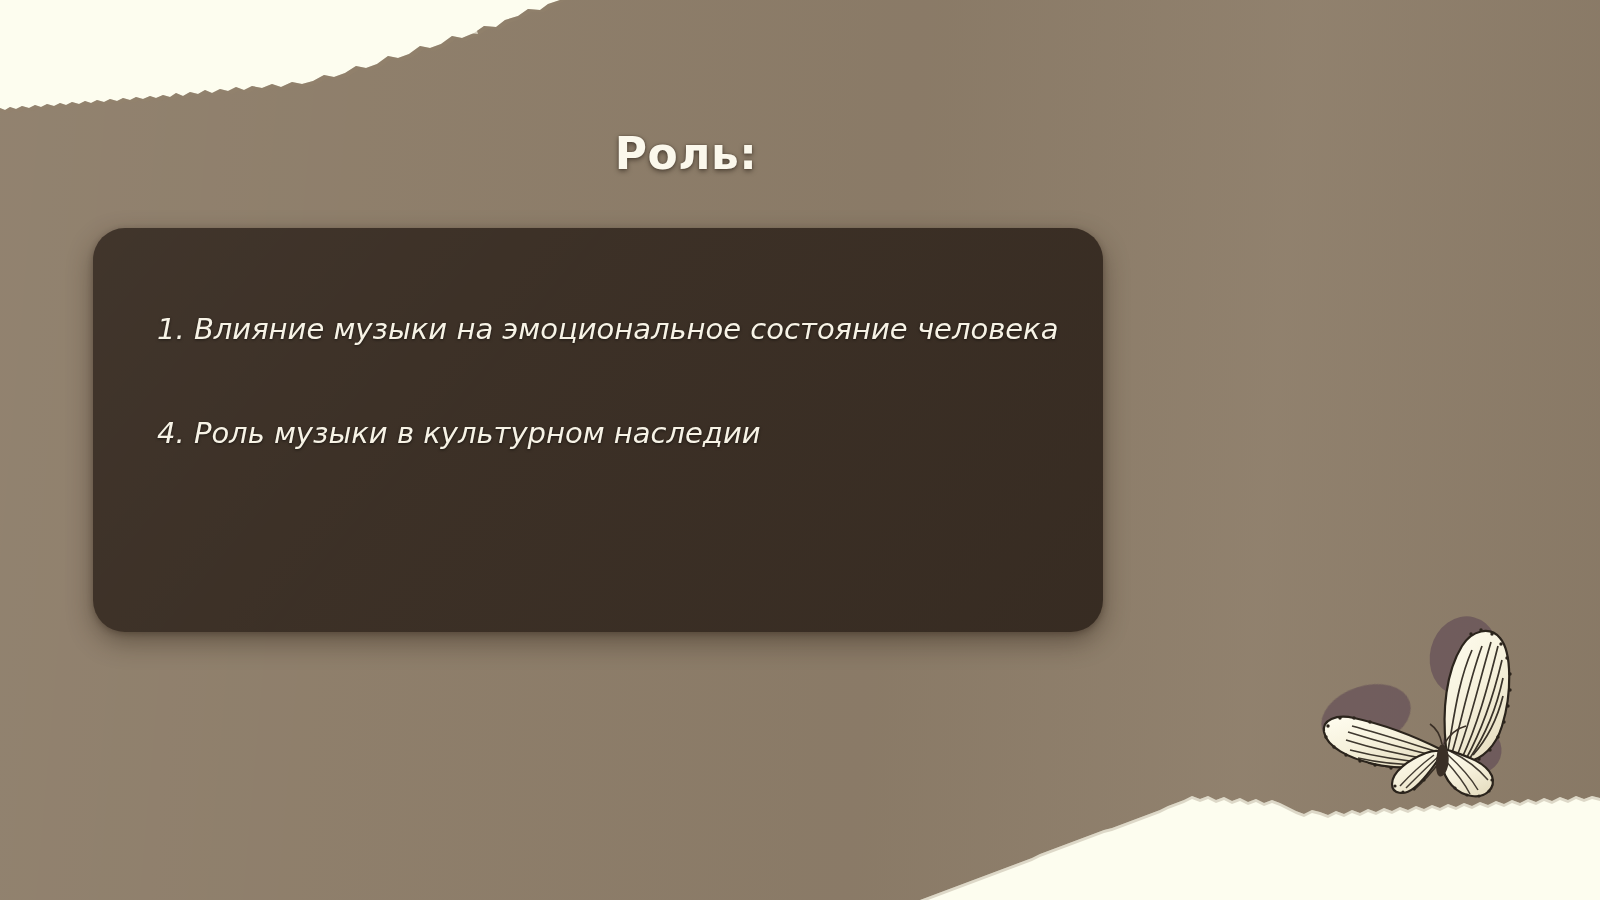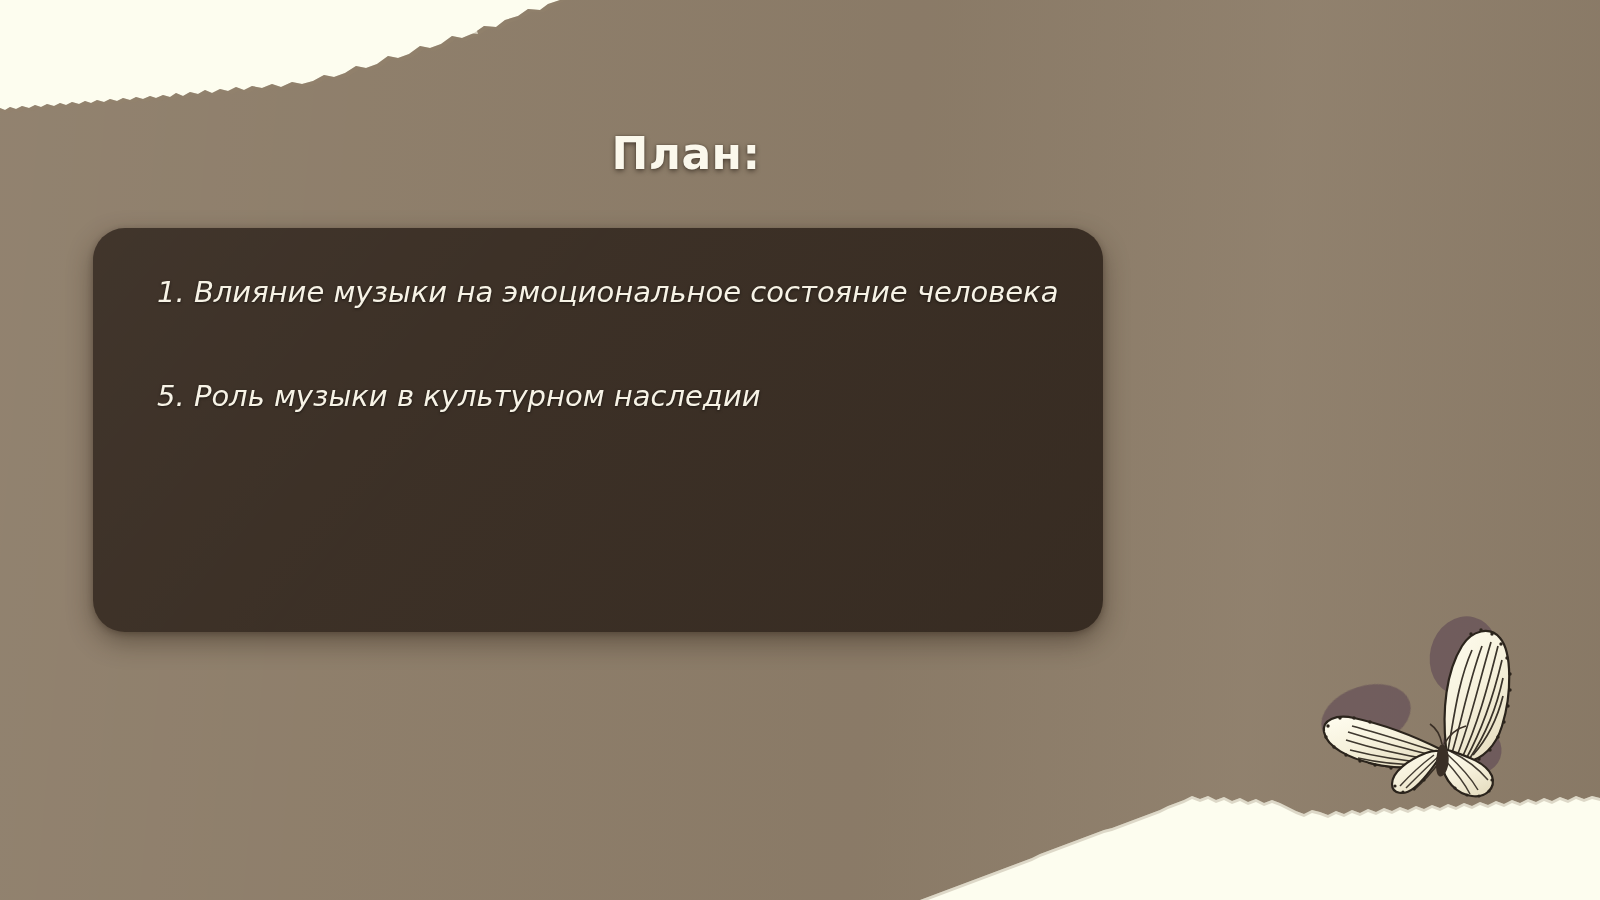--- a/index.html
+++ b/index.html
@@ -93,20 +93,21 @@
   .plan-item {
     font-family: "DejaVu Sans", sans-serif;
     font-style: italic;
     font-size: 29px;
     font-weight: 400;
     line-height: 1.25;
     color: #f7f3e6;
     white-space: nowrap;
     margin-bottom: 68px;
     text-shadow: 0 1px 3px rgba(0,0,0,0.55);
+    margin-top: 37px;
   }
   .plan-item:last-child { margin-bottom: 0; }
 
   
   .butterfly {
     position: absolute;
     left: 1296px;
     top: 598px;
     width: 232px;
     height: 212px;
@@ -194,26 +195,26 @@
         L1248,35 L1256,32 L1264,36 L1272,33 L1280,36 L1288,40 L1296,44
         L1304,47 L1312,43 L1320,45 L1328,48 L1336,44 L1344,47 L1352,43
         L1360,46 L1368,42 L1376,45 L1384,41 L1392,44 L1400,40 L1408,43
         L1416,39 L1424,42 L1432,38 L1440,41 L1448,37 L1456,40 L1464,36
         L1472,39 L1480,35 L1488,38 L1496,34 L1504,37 L1512,33 L1520,36
         L1528,32 L1536,35 L1544,31 L1552,34 L1560,30 L1568,33 L1576,29
         L1584,32 L1592,29 L1600,31 Z"></path>
     </svg>
   </div>
 
-  <div class="title">План:</div>
+  <div class="title">Роль:</div>
 
   <div class="card">
     <div class="card-list">
       <div class="plan-item">1. Влияние музыки на эмоциональное состояние человека</div>
-      <div class="plan-item">5. Роль музыки в культурном наследии</div>
+      <div class="plan-item">4. Роль музыки в культурном наследии</div>
     </div>
   </div>
 
   <div class="butterfly">
     <svg viewBox="0 0 232 212" xmlns="http://www.w3.org/2000/svg">
       <defs>
         <linearGradient id="wingFill" x1="0" y1="0" x2="0.6" y2="1">
           <stop offset="0%" stop-color="#fffdf0"></stop>
           <stop offset="55%" stop-color="#f6f1dc"></stop>
           <stop offset="100%" stop-color="#e8e0c4"></stop>

